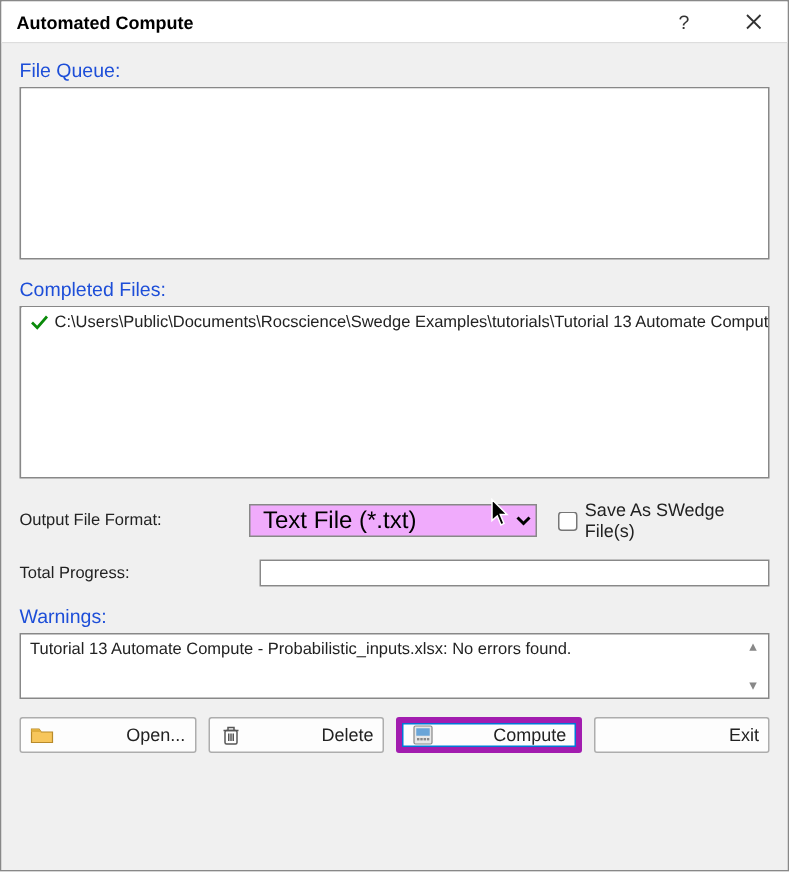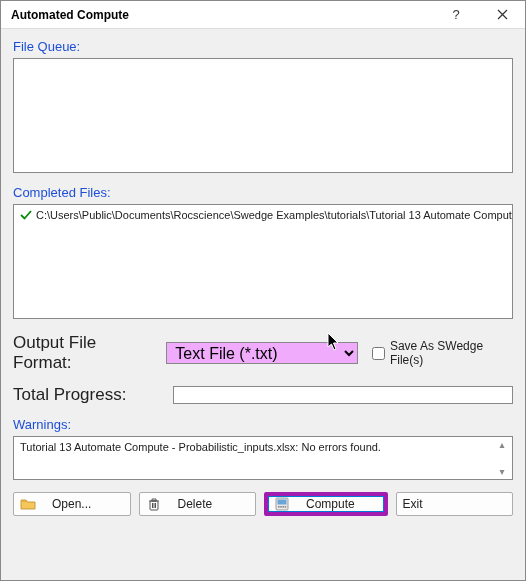--- a/index.html
+++ b/index.html
@@ -75,21 +75,21 @@
     gap: 4px;
   }
   .list-item svg { flex-shrink: 0; }
   .row {
     display: flex;
     align-items: center;
     margin-bottom: 12px;
     gap: 10px;
   }
   .row-label {
-    font-size: 17px;
+    font-size: 11px;
     color: #222;
     width: 150px;
   }
   select.combo {
     font-size: 16px;
     height: 22px;
     border: 1px solid #888;
     background: #f0abfc;
     padding: 1px 4px;
     width: 200px;
@@ -152,21 +152,21 @@
     padding: 0 6px;
     position: relative;
     cursor: pointer;
   }
   .btn.default {
     border: 4px solid #a21caf;
     box-shadow: 0 0 0 1px #0078d7 inset;
   }
   .btn .icon { width: 16px; height: 16px; display:flex; align-items:center; justify-content:center; }
   .btn .icon svg { width:16px; height:16px; }
-  .btn-label { flex: 1; text-align: left; }
+  .btn-label { flex: 1; text-align: right; }
   .cursor {
     position: absolute;
     left: 327px;
     top: 332px;
     pointer-events: none;
     z-index: 100;
   }
   
   .listbox::-webkit-scrollbar { height: 16px; width:16px; }
   .listbox::-webkit-scrollbar-thumb { background:#c1c1c1; border:3px solid #fff; border-radius:8px;}

